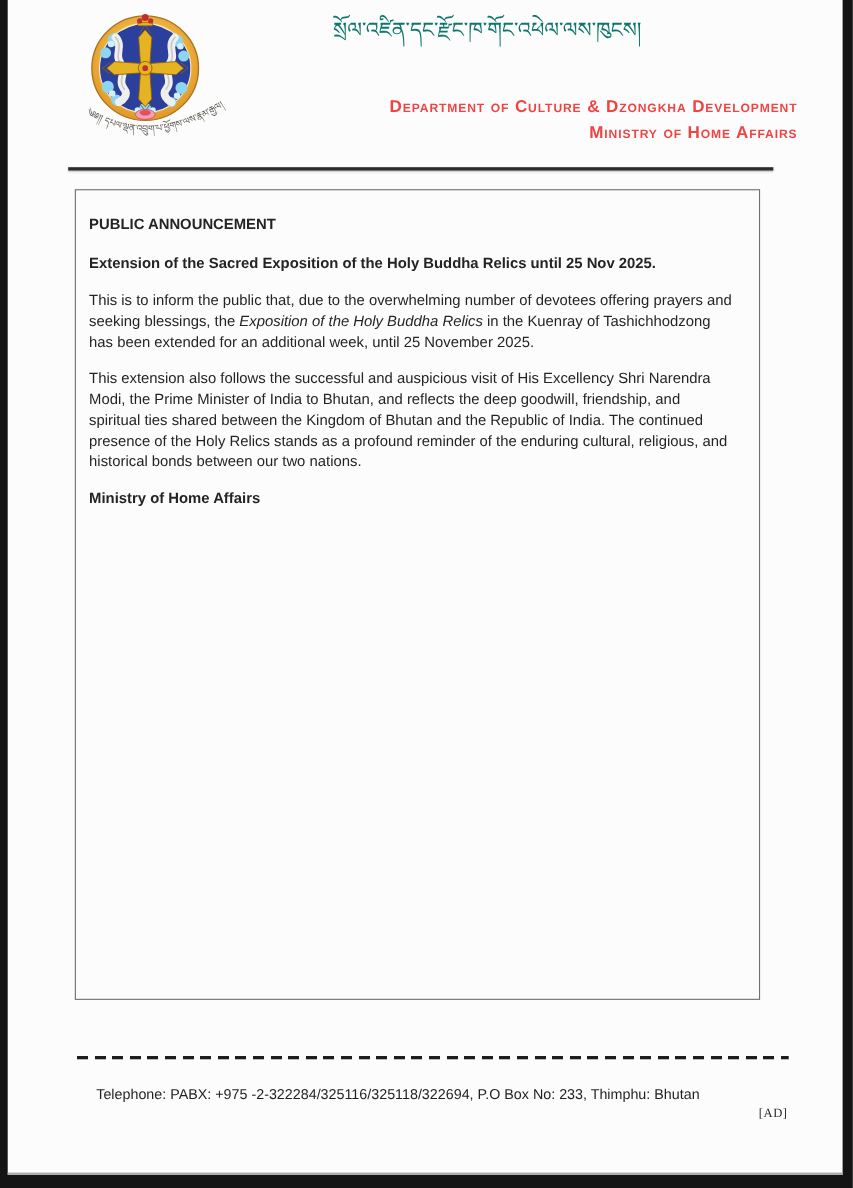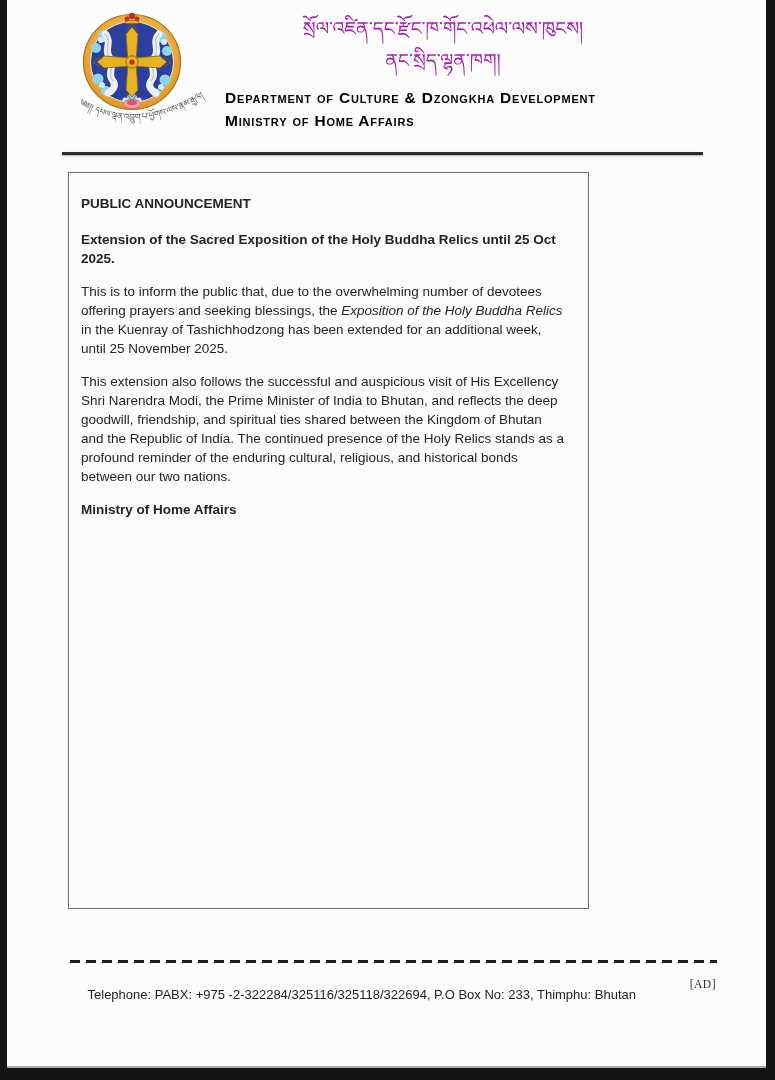--- a/index.html
+++ b/index.html
@@ -2,40 +2,40 @@
 <html><head>
 <meta charset="utf-8">
 <style>
   html,body{margin:0;padding:0;background:#101010;}
   .stage{position:relative;width:775px;height:1080px;background:#141414;overflow:hidden;
          font-family:"Liberation Sans","DejaVu Sans",sans-serif;}
   .page{position:absolute;left:7px;top:0;width:759px;height:1068px;background:#fcfcfc;
         border-bottom:2px solid #a9a9a9;box-sizing:border-box;}
   .emblem{position:absolute;left:68px;top:10px;width:136px;height:132px;}
   .dzo{position:absolute;left:196px;top:12px;width:480px;text-align:center;
-       font-size:19px;line-height:32px;color:#a21caf;font-family:"DejaVu Sans",sans-serif;}
-  .eng{position:absolute;left:218px;top:86px;width:500px;text-align:left;color:#000000;}
+       font-size:19px;line-height:32px;color:#0f766e;font-family:"DejaVu Sans",sans-serif;}
+  .eng{position:absolute;left:218px;top:86px;width:500px;text-align:right;color:#ef4444;}
   .eng .dept,.eng .min{font-weight:700;font-variant:small-caps;letter-spacing:0.8px;
        font-size:15.5px;line-height:23px;}
   .rule{position:absolute;left:55px;top:152px;width:641px;height:3px;background:#2c2c2c;
         box-shadow:0 1px 2px rgba(0,0,0,0.3);}
-  .notice{position:absolute;left:61px;top:172px;width:521px;height:737px;box-sizing:border-box;
+  .notice{position:absolute;left:61px;top:172px;width:623px;height:737px;box-sizing:border-box;
           border:1px solid #6e6e6e;padding:21px 22px 20px 12px;color:#242424;
           font-size:13.5px;line-height:19px;}
   .n-title{font-weight:700;margin:0 0 17px 0;}
   .n-subject{font-weight:700;margin:0 0 14px 0;}
   .notice p.body{margin:0 0 14px 0;}
   .sig{font-weight:700;line-height:19px;}
   .b{font-weight:400;}
   .i{font-style:italic;}
   .dashline{position:absolute;left:63px;top:960px;width:647px;height:2.5px;
             background:repeating-linear-gradient(to right,#1d1d1d 0 10px,transparent 10px 16px);}
   .contact{position:absolute;left:0;top:986px;width:629px;text-align:right;
            font-size:13px;line-height:17px;color:#1f1f1f;}
-  .corner{position:absolute;right:50px;top:978px;font-family:"Liberation Serif","DejaVu Serif",serif;
+  .corner{position:absolute;right:50px;top:1006px;font-family:"Liberation Serif","DejaVu Serif",serif;
           font-size:11.5px;color:#2a2a2a;letter-spacing:0.5px;}
   .motto-text{font-size:8.5px;fill:#56524a;font-family:"DejaVu Sans",sans-serif;}
 </style>
 </head>
 <body>
 
 <div class="stage">
   <div class="page">
 
     <svg class="emblem" viewBox="0 0 136 132">
@@ -101,33 +101,32 @@
         <ellipse cx="57" cy="94" rx="9" ry="4.5" fill="#F2A0B4" stroke="#C84A60" stroke-width="0.7"></ellipse>
         <ellipse cx="57" cy="92.5" rx="5" ry="2.6" fill="#E05060"></ellipse>
       </g>
       <text class="motto-text">
         <textPath href="#mottoArc">༄༅།། དཔལ་ལྡན་འབྲུག་པ་ཕྱོགས་ལས་རྣམ་རྒྱལ།</textPath>
       </text>
     </svg>
 
     <div class="dzo">
       <div>སྲོལ་འཛིན་དང་རྫོང་ཁ་གོང་འཕེལ་ལས་ཁུངས།</div>
-      <div>ནང་སྲིད་ལྷན་ཁག།</div>
     </div>
 
     <div class="eng">
       <div class="dept">Department of Culture &amp; Dzongkha Development</div>
       <div class="min">Ministry of Home Affairs</div>
     </div>
 
     <div class="rule"></div>
 
     <div class="notice">
       <div class="n-title">PUBLIC ANNOUNCEMENT</div>
-      <div class="n-subject">Extension of the Sacred Exposition of the Holy Buddha Relics until 25 Oct 2025.</div>
+      <div class="n-subject">Extension of the Sacred Exposition of the Holy Buddha Relics until 25 Nov 2025.</div>
       <p class="body"><span>This is to inform the public that, due to the overwhelming number of devotees offering prayers and seeking blessings, the </span><span class="b i">Exposition of the Holy Buddha Relics</span><span> in the </span><span class="b">Kuenray of Tashichhodzong</span><span> has been </span><span class="b">extended for an additional week</span><span>, until </span><span class="b">25 November 2025</span><span>.</span></p>
       <p class="body"><span>This extension also follows the successful and auspicious visit of His Excellency Shri Narendra Modi, the Prime Minister of India to Bhutan, and reflects the deep goodwill, friendship, and spiritual ties shared between the Kingdom of Bhutan and the Republic of India. The continued presence of the Holy Relics stands as a profound reminder of the enduring cultural, religious, and historical bonds between our two nations.</span></p>
       <div class="sig">Ministry of Home Affairs</div>
     </div>
 
     <div class="dashline"></div>
 
     <div class="contact"><span class="b">Telephone: PABX:</span><span> +975 -2-322284/325116/325118/322694, P.O Box No: 233, Thimphu: Bhutan</span></div>
 
     <div class="corner">[AD]</div>

